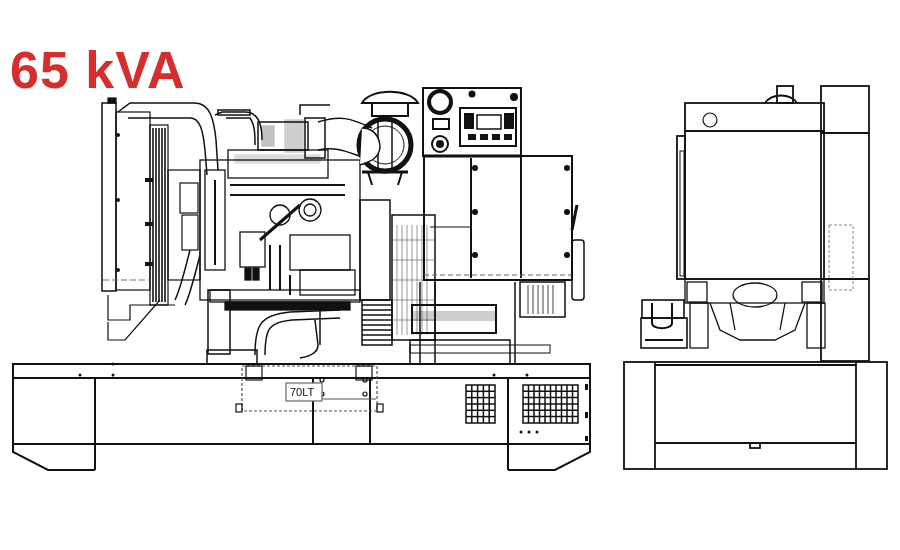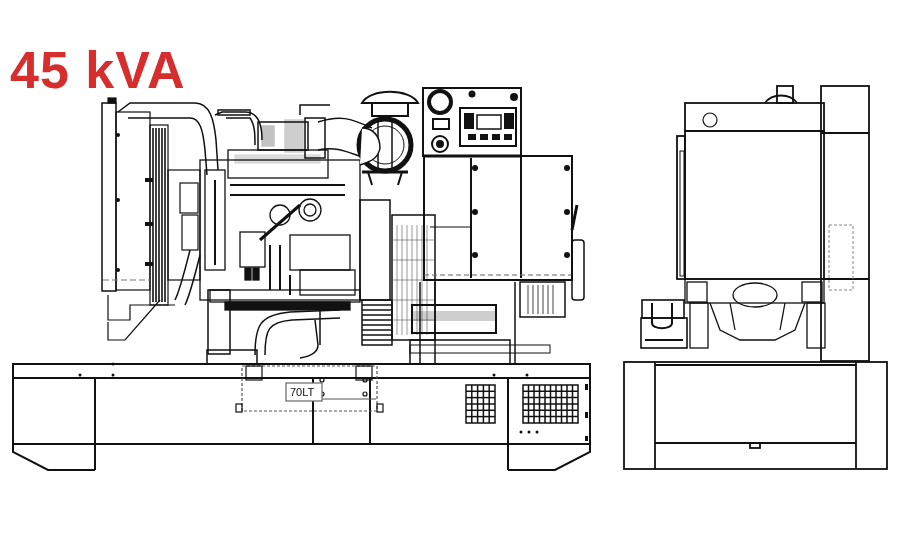--- a/index.html
+++ b/index.html
@@ -4,21 +4,21 @@
 <style>
   html, body { margin:0; padding:0; background:#ffffff; }
   body { width:900px; height:550px; position:relative; overflow:hidden; font-family:"Liberation Sans", sans-serif; }
   .title { position:absolute; left:10px; top:44px; font-family:"Liberation Sans", sans-serif; font-weight:bold; font-size:52px; line-height:52px; letter-spacing:1px; }
   svg.drawing { position:absolute; left:0; top:0; }
   .tanklabel { font-family:"Liberation Sans", sans-serif; font-size:11px; }
 </style>
 </head>
 <body>
 
-<div class="title" style="color:#d62d2d;">45 kVA</div>
+<div class="title" style="color:#d62d2d;">65 kVA</div>
 
 <svg class="drawing" width="900" height="550" viewBox="0 0 900 550" fill="none" stroke="#111" stroke-width="1.2">
 
   <g>
 
     <g stroke-width="2">
       <rect x="13" y="364" width="577" height="14"></rect>
       <rect x="13" y="378" width="577" height="66"></rect>
       <line x1="95" y1="378" x2="95" y2="470"></line>
       <line x1="508" y1="378" x2="508" y2="470"></line>

